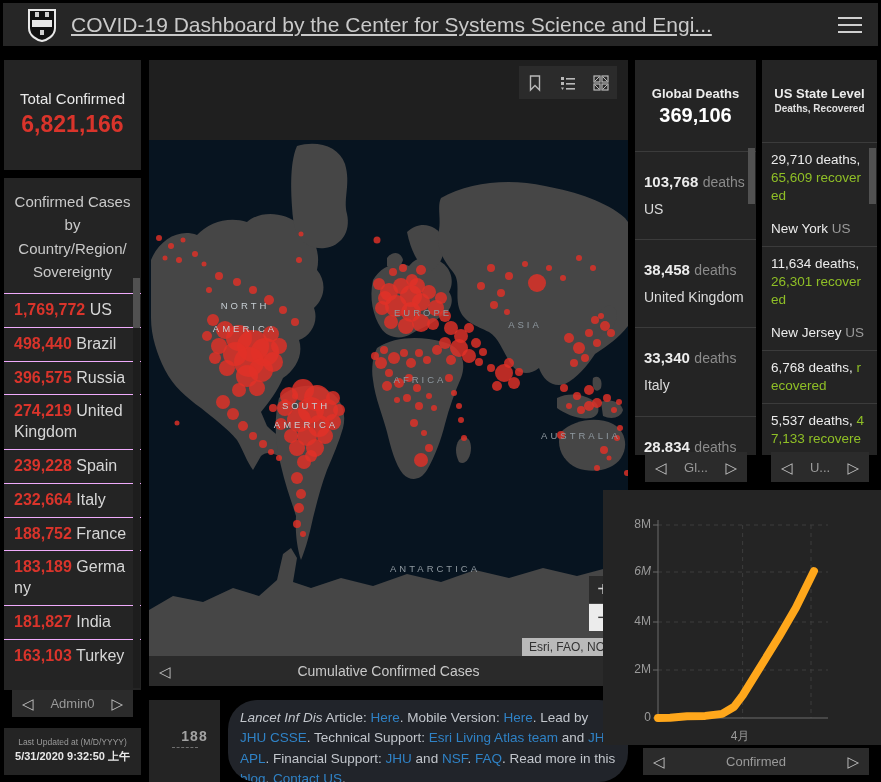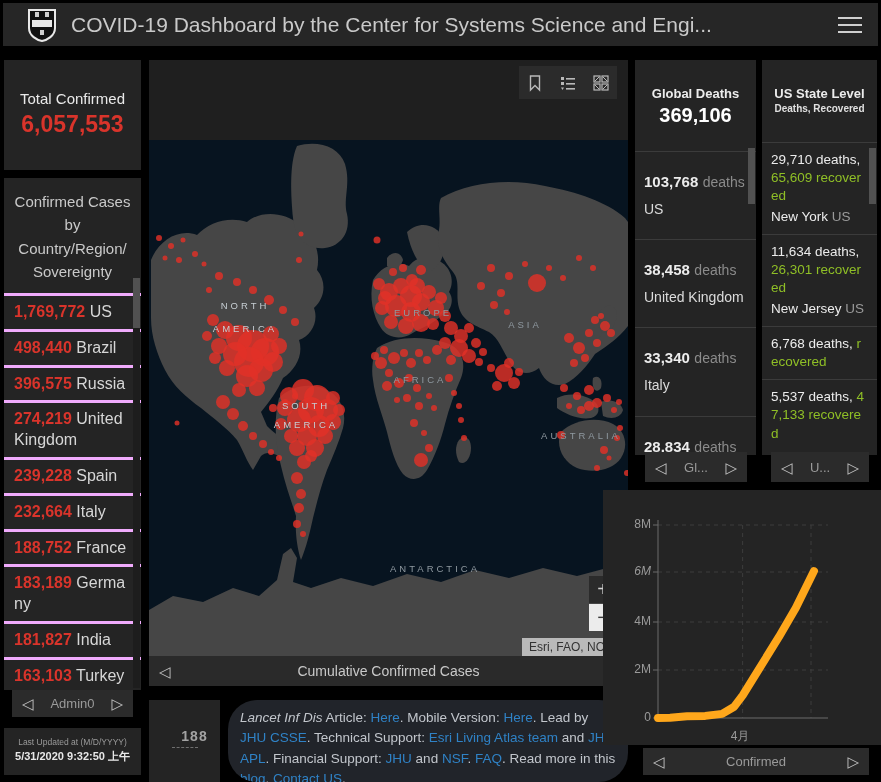--- a/index.html
+++ b/index.html
@@ -4,34 +4,34 @@
 <style>
   html,body{margin:0;padding:0;background:#000;}
   body{width:881px;height:782px;position:relative;overflow:hidden;
        font-family:"Liberation Sans", sans-serif;color:#ddd;}
   .panel{position:absolute;background:#242424;box-sizing:border-box;}
 
   
   #header{position:absolute;left:3px;top:3px;width:875px;height:43px;background:#262626;
           display:flex;align-items:center;}
   #logo{width:30px;height:34px;margin-left:24px;flex:0 0 auto;}
-  #title{margin-left:14px;font-size:21px;color:#c9c9c9;white-space:nowrap;overflow:hidden;}
+  #title{margin-left:14px;font-size:21px;color:#c9c9c9;white-space:nowrap;overflow:hidden;text-decoration:underline;}
   #menu{margin-left:auto;margin-right:16px;width:24px;height:16px;display:flex;
         flex-direction:column;justify-content:space-between;cursor:pointer;}
   #menu span{display:block;height:2px;background:#cfcfcf;}
 
   
   #total-panel{left:4px;top:60px;width:137px;height:110px;text-align:center;padding-top:30px;}
   #total-panel .lbl{font-size:15px;color:#e9e9e9;}
   #total-panel .num{font-size:23px;font-weight:bold;color:#d9342b;margin-top:4px;}
 
   #country-panel{left:4px;top:178px;width:137px;height:512px;overflow:hidden;}
   #country-panel .hdr{padding:12px 10px 10px;font-size:15px;color:#c9c9c9;text-align:center;
                       line-height:1.55;overflow-wrap:break-word;}
-  .c-row{padding:6px 10px;border-top:3px solid #f0abfc;font-size:16px;line-height:1.3;
+  .c-row{padding:6px 10px;border-top:1px solid #f0abfc;font-size:16px;line-height:1.3;
          word-break:break-all;}
   .c-row .v{color:#d9342b;font-weight:bold;}
   .c-row .n{color:#d6d6d6;}
   .vscroll{position:absolute;width:7px;background:#1d1d1d;right:1px;}
   .vthumb{position:absolute;width:7px;background:#515151;right:1px;}
 
   .pager{position:absolute;background:#2b2b2b;display:flex;align-items:center;
          padding:0 10px;box-sizing:border-box;}
   .pager .arrow{color:#c2c2c2;font-size:15px;cursor:pointer;line-height:1;}
   .pager .plabel{flex:1;text-align:center;color:#9a9a9a;font-size:13px;
@@ -79,21 +79,21 @@
   #gd-pager{left:645px;top:452px;width:102px;height:30px;}
 
   #us-panel{left:762px;top:60px;width:115px;height:395px;overflow:hidden;}
   #us-panel .hdr{padding-top:26px;text-align:center;}
   #us-panel .t{font-size:13px;font-weight:bold;color:#ececec;}
   #us-panel .st{font-size:10px;font-weight:bold;color:#e0e0e0;margin-top:2px;margin-bottom:28px;}
   .us-item{padding:8px 9px;border-top:1px solid #3b3b3b;word-break:break-all;
            font-size:13.5px;line-height:1.35;}
   .us-item .d{color:#ececec;}
   .us-item .r{color:#8fbf26;}
-  .us-item .nm{color:#ececec;margin-top:2px;}
+  .us-item .nm{color:#ececec;margin-top:14px;}
   .us-item .sfx{color:#9a9a9a;}
   #us-pager{left:771px;top:452px;width:98px;height:30px;}
 
   
   #chart-panel{left:603px;top:490px;width:282px;height:255px;}
   .ytick{position:absolute;left:6px;width:42px;text-align:right;font-size:12px;color:#9a9a9a;}
   #xtick{position:absolute;top:238px;font-size:12px;color:#9a9a9a;}
   #chart-pager{left:643px;top:748px;width:226px;height:27px;}
 </style>
 </head>
@@ -108,21 +108,21 @@
   <div id="title">COVID-19 Dashboard by the Center for Systems Science and Engi...</div>
   <div id="menu">
       <span></span>
       <span></span>
       <span></span>
     </div>
 </div>
 
 <div id="total-panel" class="panel">
   <div class="lbl">Total Confirmed</div>
-  <div class="num">6,057,553</div>
+  <div class="num">6,821,166</div>
 </div>
 
 <div id="country-panel" class="panel">
   <div class="hdr">Confirmed Cases by Country/Region/Sovereignty</div>
   <div class="c-row"><span class="v">1,769,772</span> <span class="n">US</span></div>
   <div class="c-row"><span class="v">498,440</span> <span class="n">Brazil</span></div>
   <div class="c-row"><span class="v">396,575</span> <span class="n">Russia</span></div>
   <div class="c-row"><span class="v">274,219</span> <span class="n">United Kingdom</span></div>
   <div class="c-row"><span class="v">239,228</span> <span class="n">Spain</span></div>
   <div class="c-row"><span class="v">232,664</span> <span class="n">Italy</span></div>

